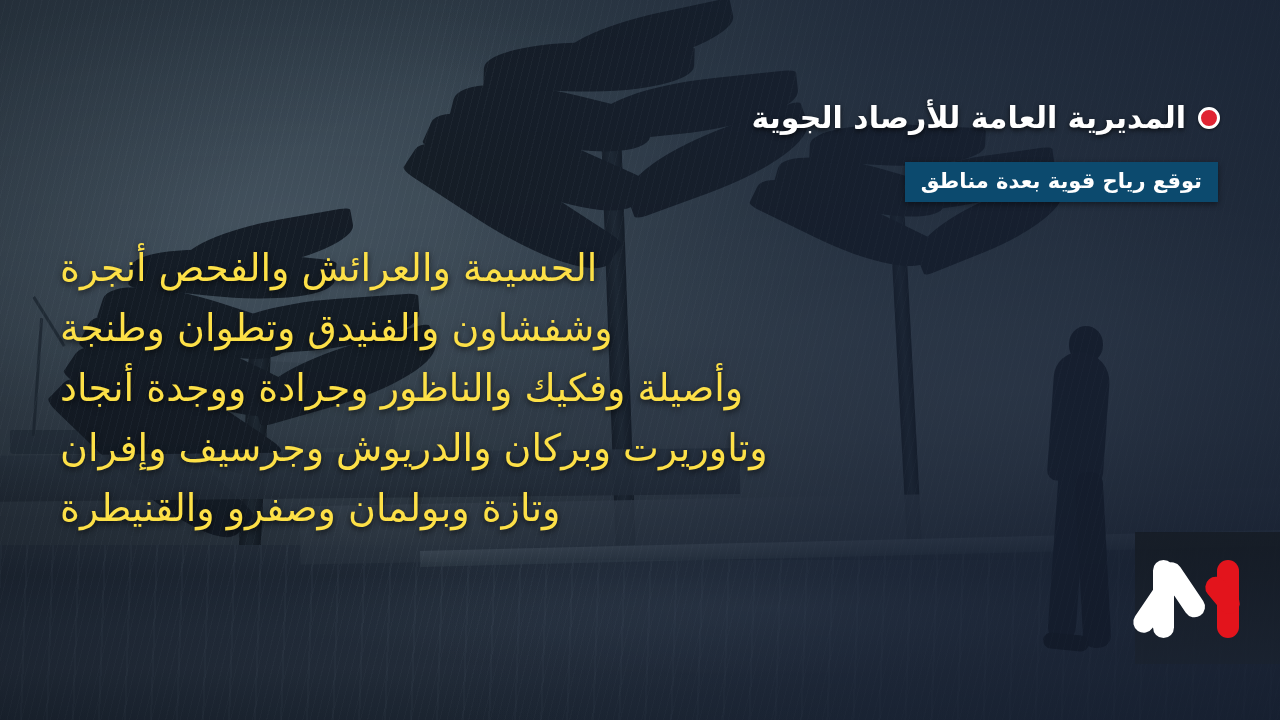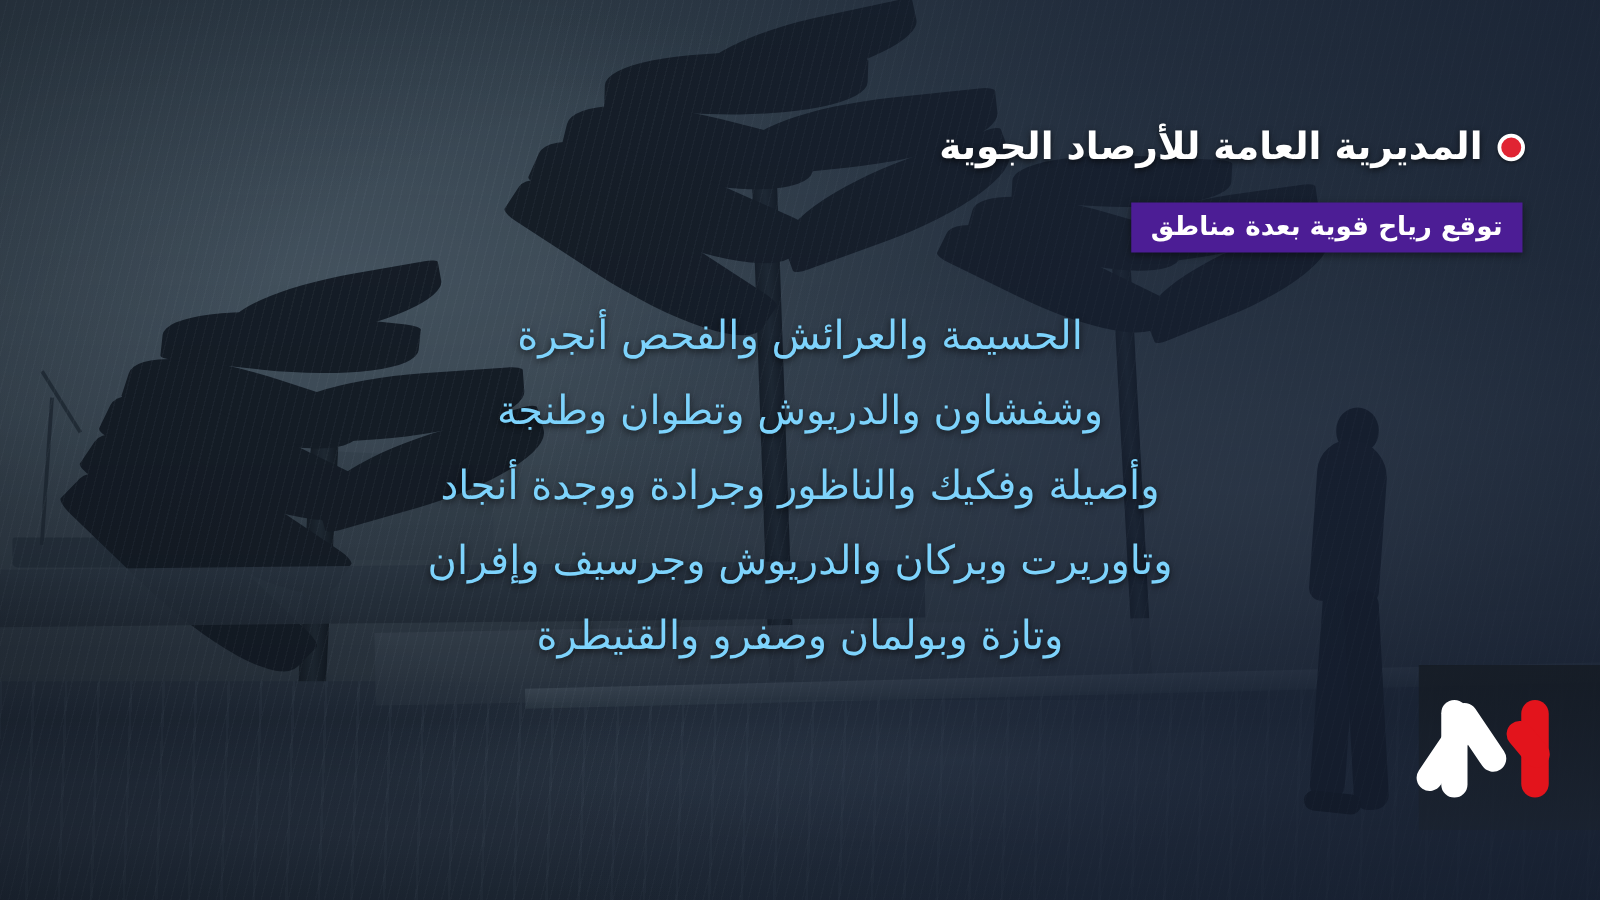--- a/index.html
+++ b/index.html
@@ -101,28 +101,28 @@
   }
   .live-dot{width:22px;height:22px;border-radius:50%;
     background:#e02433;border:3px solid #ffffff;box-sizing:border-box;flex:0 0 auto;
     box-shadow:0 1px 3px rgba(0,0,0,.5);}
   .headline{
     color:#ffffff;font-size:30px;font-weight:bold;letter-spacing:0;
     text-shadow:0 2px 5px rgba(0,0,0,.65);white-space:nowrap;line-height:1.2;margin-left:36px;
   }
   .subbanner{
     position:absolute;right:62px;top:162px;
-    background:#4c1d95;color:#ffffff;
+    background:#0c4a6e;color:#ffffff;
     padding:7px 16px 9px 16px;font-size:21px;font-weight:bold;
     white-space:nowrap;box-shadow:0 2px 6px rgba(0,0,0,.45);
   }
   .body{
     position:absolute;right:60px;top:238px;width:1160px;
-    text-align:center;direction:rtl;color:#7dd3fc;
-    font-size:32px;line-height:60px;font-weight:500;
+    text-align:left;direction:rtl;color:#fde047;
+    font-size:38px;line-height:60px;font-weight:500;
     text-shadow:0 2px 6px rgba(0,0,0,.70);
   }
   .body .line{white-space:nowrap;}
 
   
   .medi{position:absolute;left:24px;top:566px;width:200px;height:86px;}
   .medi-top{display:flex;align-items:center;gap:8px;direction:ltr;height:44px;padding-left:6px;}
   .medi-word{color:#ffffff;font-size:30px;font-weight:bold;letter-spacing:5px;
     text-shadow:0 1px 3px rgba(0,0,0,.75);font-family:"Liberation Sans",sans-serif;}
   .medi-badge{width:42px;height:42px;border-radius:50%;background:#e1202f;
@@ -210,21 +210,21 @@
 
   <div class="headline-row">
     <span class="live-dot"></span>
     <span class="headline">المديرية العامة للأرصاد الجوية</span>
   </div>
 
   <div class="subbanner">توقع رياح قوية بعدة مناطق</div>
 
   <div class="body">
     <div class="line">الحسيمة والعرائش والفحص أنجرة</div>
-    <div class="line">وشفشاون والدريوش وتطوان وطنجة</div>
+    <div class="line">وشفشاون والفنيدق وتطوان وطنجة</div>
     <div class="line">وأصيلة وفكيك والناظور وجرادة ووجدة أنجاد</div>
     <div class="line">وتاوريرت وبركان والدريوش وجرسيف وإفران</div>
     <div class="line">وتازة وبولمان وصفرو والقنيطرة</div>
   </div>
 
   <div class="medi">
   </div>
 
   <div class="bug">
     <div class="bug-mark">

